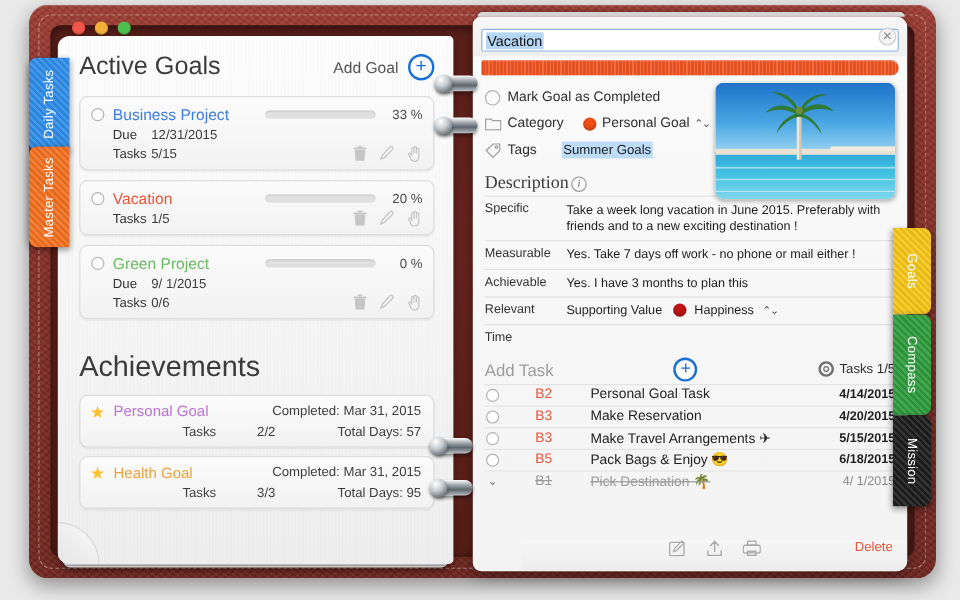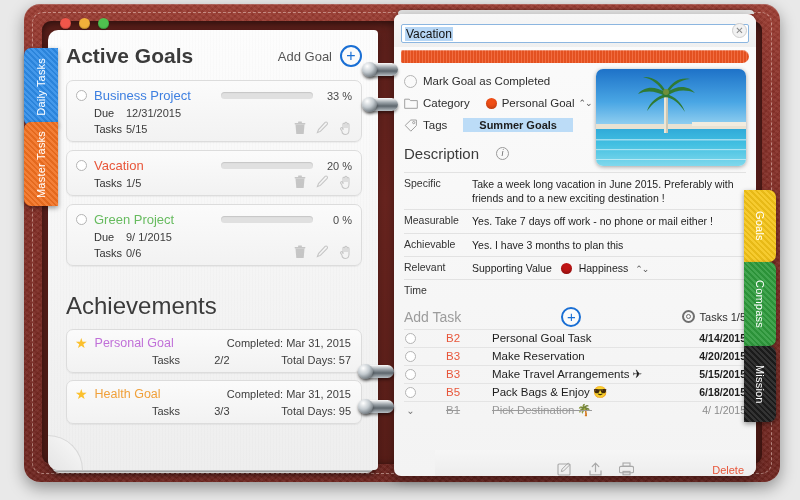--- a/index.html
+++ b/index.html
@@ -68,21 +68,21 @@
   }
   .page-stack {
     position: absolute; left: 52px; top: 466px; width: 322px; height: 7px;
     border-radius: 0 0 7px 7px;
     background: repeating-linear-gradient(180deg,#ffffff 0 1px,#cfcfcf 1px 2px);
     box-shadow: 0 2px 4px rgba(0,0,0,.35);
   }
 
   .lp-inner { position: relative; padding: 14px 16px 0 18px; height: 100%; }
   .lp-head { display: flex; align-items: center; justify-content: space-between; margin-bottom: 12px; }
-  .lp-title { font-size: 21px; color: #3b3b3b; font-weight: 700; }
+  .lp-title { font-size: 21px; color: #3b3b3b; font-weight: 400; }
   .lp-add { display: flex; align-items: center; gap: 8px; }
   .lp-add-label { font-size: 13px; color: #555; }
   .plus-btn {
     width: 20px; height: 20px; border-radius: 50%;
     border: 2px solid #1a6fd4; color: #1a6fd4;
     display: flex; align-items: center; justify-content: center;
     font-size: 15px; line-height: 1; font-weight: 500;
     background: #fbfbfb;
   }
   .plus-big { width: 22px; height: 22px; font-size: 16px; }
@@ -165,28 +165,28 @@
     box-shadow: inset 0 1px 0 rgba(255,255,255,.3); }
 
   .rp-body { padding: 7px 10px 0 10px; position: relative; }
   .prop-row { display: flex; align-items: center; height: 22px; font-size: 11.5px; color: #2e2e2e; }
   .prop-ico { width: 19px; flex: 0 0 auto; color: #9a9a9a; display: flex; align-items: center; }
   .prop-label { margin-right: 8px; }
   .circle-ico { width: 13px; height: 13px; border-radius: 50%; border: 1px solid #b4b4b4; background: #fafafa; }
   .cat-dot { width: 11px; height: 11px; border-radius: 50%; margin: 0 5px 0 8px; display: inline-block;
              box-shadow: inset 0 -2px 3px rgba(0,0,0,.2); }
   .stepper { color: #555; font-size: 9px; margin-left: 4px; letter-spacing: -1px; }
-  .tag-chip { background: #bcdcf7; color: #1c1c1c; font-size: 11px; padding: 1px 16px; margin-left: 8px; font-weight: bold; }
+  .tag-chip { background: #bcdcf7; color: #1c1c1c; font-size: 11px; padding: 1px 1px; margin-left: 13px; }
 
   .thumb {
     position: absolute; right: 10px; top: 6px; width: 150px; height: 97px;
     border-radius: 7px; overflow: hidden; box-shadow: 0 1px 4px rgba(0,0,0,.35);
   }
 
-  .sect-head { display: flex; align-items: center; gap: 17px; margin: 9px 0 10px 0; }
+  .sect-head { display: flex; align-items: center; gap: 2px; margin: 9px 0 1px 0; font-family: Liberation Serif, serif; }
   .sect-title { font-size: 15px; color: #3b3b3b; }
   .info-ico { width: 13px; height: 13px; border-radius: 50%; border: 1px solid #9a9a9a; color: #6a6a6a;
               font-size: 9px; line-height: 11px; text-align: center; font-style: italic; }
 
   .desc-row { display: flex; border-top: 1px solid #e2e2e2; padding: 4px 0 4px 0; }
   .desc-row:first-of-type { border-top: none; }
   .desc-k { width: 68px; flex: 0 0 auto; font-size: 10.5px; color: #333; }
   .desc-v { font-size: 10.5px; color: #1e1e1e; line-height: 1.35; }
   .smart-dot { width: 11px; height: 11px; border-radius: 50%; display: inline-block; vertical-align: -2px; margin: 0 4px 0 6px;
                box-shadow: inset 0 -2px 3px rgba(0,0,0,.25); }
@@ -204,21 +204,21 @@
   .task-row { display: flex; align-items: center; height: 18px; border-top: 1px solid #e4e4e4; font-size: 11.5px; gap: 25px; }
   .task-row .rad { width: 11px; height: 11px; border-radius: 50%; border: 1px solid #b4b4b4; background: #fff; flex: 0 0 auto; margin: 0 5px 0 1px; }
   .task-row .chk { width: 11px; margin: 0 5px 0 1px; color: #777; font-size: 10px; text-align: center; }
   .task-row .pri { color: #e8563a; margin-right: 5px; width: 16px; }
   .task-row .nm { flex: 1 1 auto; color: #1e1e1e; }
   .task-row .dt { font-size: 10.5px; font-weight: 700; color: #1e1e1e; }
   .task-row.done .nm, .task-row.done .pri { color: #9a9a9a; text-decoration: line-through; }
   .task-row.done .dt { color: #8a8a8a; font-weight: 400; }
 
   .rp-foot { position: absolute; left: 0; right: 0; bottom: 0; height: 26px;
-    display: flex; align-items: flex-end; background: linear-gradient(180deg,#f6f6f6,#ededed); margin-left: 41px; }
+    display: flex; align-items: flex-start; background: linear-gradient(180deg,#f6f6f6,#ededed); margin-left: 41px; }
   .rp-foot .tools { flex: 1 1 auto; display: flex; justify-content: center; gap: 16px; opacity: .55; }
   .rp-foot .del { position: absolute; right: 12px; font-size: 11px; color: #e8563a; }
   svg { display: block; }
 </style>
 </head>
 <body>
 
 <div id="app">
 
   <div class="binder">

